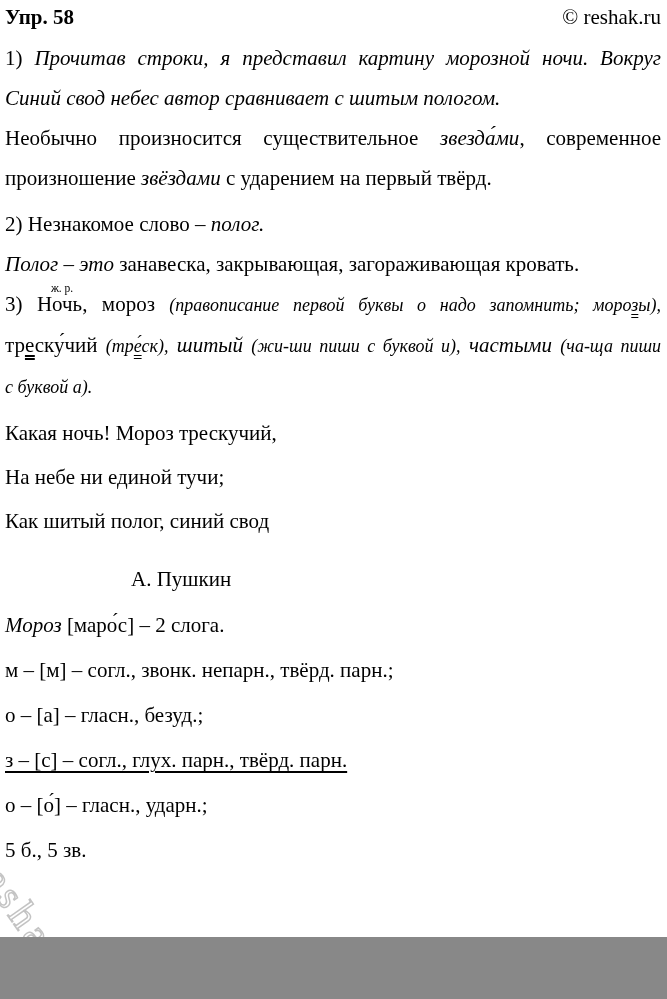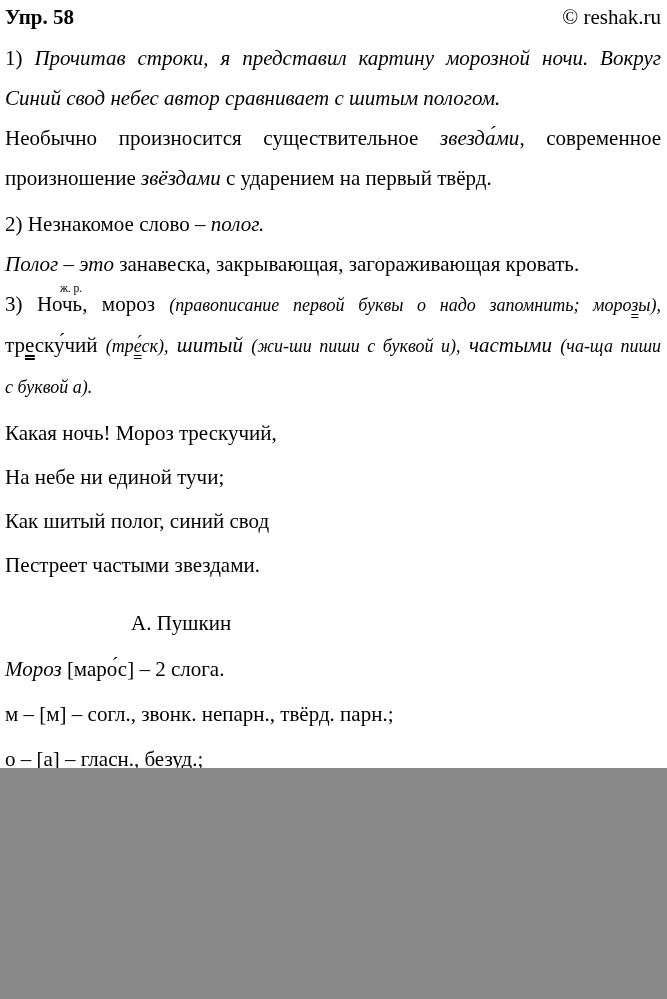--- a/index.html
+++ b/index.html
@@ -1,34 +1,34 @@
 <!DOCTYPE html>
 <html><head>
 <meta charset="utf-8">
 <style>
   html,body{margin:0;padding:0;background:#888;}
   .page{
-    position:relative;width:667px;height:768px;background:#fff;
+    position:relative;width:667px;height:937px;background:#fff;
     font-family:"Liberation Serif","DejaVu Serif",serif;
     font-size:21px;color:#000;
     padding:3px 6px 0 5px;box-sizing:border-box;overflow:hidden;
   }
   .header{display:flex;justify-content:space-between;align-items:flex-start;line-height:28px;margin-bottom:7px;}
   .ex{font-weight:bold;}
   .tl{line-height:40px;}
   .just{text-align:justify;text-align-last:justify;}
   .poem{line-height:44px;}
   .tail{line-height:45px;}
   .b{font-weight:normal;}
   .i{font-style:italic;}
   .sm{font-size:18px;}
   .u2{text-decoration:underline double;text-underline-offset:3px;}
   .ul{text-decoration:underline;text-underline-offset:4px;}
   .rel{position:relative;}
-  .toplabel{position:absolute;top:-9px;left:23px;font-size:11.5px;line-height:1;font-weight:normal;font-style:normal;white-space:nowrap;}
+  .toplabel{position:absolute;top:-9px;left:14px;font-size:11.5px;line-height:1;font-weight:normal;font-style:normal;white-space:nowrap;}
   .wm-text{
     position:absolute;left:2px;top:843px;transform-origin:0 0;transform:rotate(55deg);
     font-size:40px;letter-spacing:5px;color:rgba(255,255,255,0);
     -webkit-text-stroke:1.5px #b5b5b5;opacity:.8;pointer-events:none;white-space:nowrap;
   }
   .wm-copy{
     position:absolute;left:16px;top:926px;font-size:72px;line-height:1;
     color:rgba(255,255,255,0);-webkit-text-stroke:2px #b5b5b5;opacity:.8;
     transform:rotate(30deg);pointer-events:none;
   }
@@ -48,21 +48,20 @@
       <div class="tl just"><span>Необычно произносится существительное </span><span class="b i">звезда́ми</span><span>, современное</span></div>
       <div class="tl"><span>произношение </span><span class="b i">звёздами</span><span> с ударением на первый твёрд.</span></div>
       <div class="tl" style="margin-top: 6px;"><span>2) Незнакомое слово – </span><span class="b i">полог.</span></div>
       <div class="tl"><span class="b i">Полог</span><span class="i"> – это</span><span> занавеска, закрывающая, загораживающая кровать.</span></div>
       <div class="tl just"><span>3) </span><span class="rel">Ноч<span class="toplabel">ж. р.</span></span><span class="b">ь,</span><span> м</span><span class="b">о</span><span>роз </span><span class="i sm">(правописание первой буквы </span><span class="b i sm">о</span><span class="i sm"> надо запомнить; моро</span><span class="i sm u2">з</span><span class="i sm">ы),</span></div>
       <div class="tl just"><span>тр</span><span class="u2">е</span><span>ску́чий </span><span class="i sm">(тр</span><span class="i sm u2">е́</span><span class="i sm">ск),</span><span> </span><span class="b i">ши</span><span class="i">тый </span><span class="b i sm">(жи-ши</span><span class="i sm"> пиши с буквой </span><span class="b i sm">и</span><span class="i sm">),</span><span> </span><span class="b i">ча</span><span class="i">стыми </span><span class="b i sm">(ча-ща</span><span class="i sm"> пиши</span></div>
       <div class="tl"><span class="i sm">с буквой </span><span class="b i sm">а</span><span class="i sm">).</span></div>
       <div class="tl poem" style="margin-top: 4px;"><span>Какая ночь! Мороз трескучий,</span></div>
       <div class="tl poem"><span>На небе ни единой тучи;</span></div>
       <div class="tl poem"><span>Как шитый полог, синий свод</span></div>
-      <div class="tl poem"><span>Пестреет частыми звездами.</span></div>
       <div class="tl poem" style="margin-top: 14px; padding-left: 126px;"><span>А. Пушкин</span></div>
       <div class="tl tail" style="margin-top: 2px;"><span class="b i">Мороз</span><span> [маро́с] – 2 слога.</span></div>
       <div class="tl tail"><span>м – [м] – согл., звонк. непарн., твёрд. парн.;</span></div>
       <div class="tl tail"><span>о – [а] – гласн., безуд.;</span></div>
       <div class="tl tail ul"><span>з – [с] – согл., глух. парн., твёрд. парн.</span></div>
       <div class="tl tail"><span>о – [о́] – гласн., ударн.;</span></div>
       <div class="tl tail"><span>5 б., 5 зв.</span></div>
     </div>
 
   <span class="wm-text">reshak.ru</span>

